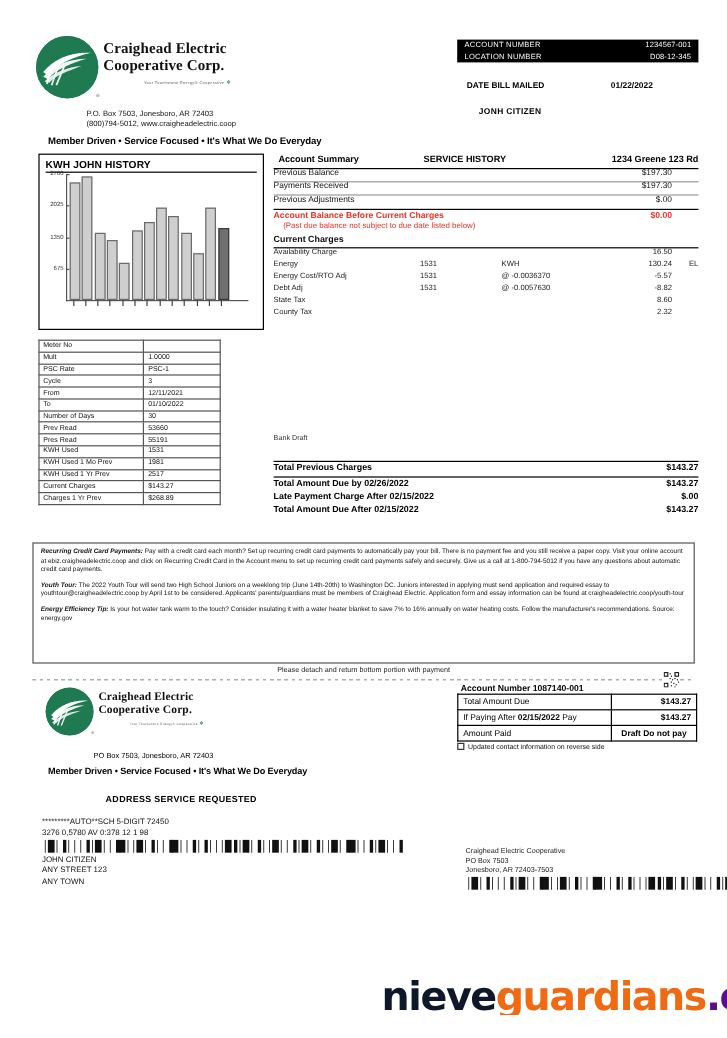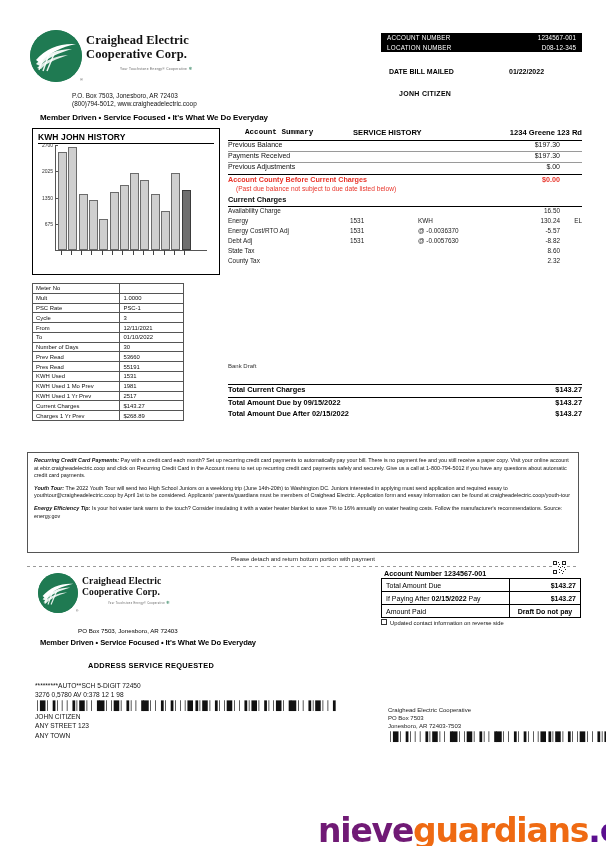--- a/index.html
+++ b/index.html
@@ -51,21 +51,21 @@
 
   
   #meter-tbl{left:32px;top:283px;width:152px;border-collapse:collapse;font-size:5.9px;}
   #meter-tbl td{border:1px solid #555;padding:1.4px 3px;height:6px;color:#111;}
   #meter-tbl td.k{width:88px;}
   #meter-tbl td.v{width:60px;}
 
   
   #summary{left:228px;top:128px;width:354px;}
   .sum-head{position:relative;height:11px;font-size:7.6px;font-weight:bold;}
-  .sum-head .a{position:absolute;left:17px;top:0;font-family:Liberation Mono, monospace;}
+  .sum-head .a{position:absolute;left:4px;top:0;}
   .sum-head .b2{position:absolute;left:125px;top:0;}
   .sum-head .c2{position:absolute;right:0;top:0;}
   .hr-black{height:1px;background:#000;margin:1px 0 0;}
   .hr-grey{height:1px;background:#9a9a9a;margin:0;}
   .srow{position:relative;height:10px;font-size:7px;color:#111;}
   .srow .lbl{position:absolute;left:0;top:0;}
   .srow .qty{position:absolute;left:122px;top:0;}
   .srow .unit{position:absolute;left:190px;top:0;}
   .srow .amt{position:absolute;right:22px;top:0;text-align:right;}
   .srow .suf{position:absolute;right:0;top:0;}
@@ -116,21 +116,21 @@
   #qr{left:553px;top:560px;width:13px;height:13px;}
   #ret-addr{left:388px;top:706px;font-size:6px;line-height:8.2px;color:#222;}
   #imb2{left:388px;top:733px;}
 
   .imbarcode{font-family:"DejaVu Sans Mono",monospace;font-size:9px;letter-spacing:-0.5px;
              line-height:9px;color:#111;white-space:nowrap;}
 
   
   #wm{left:318px;top:811px;font-size:33px;font-weight:bold;letter-spacing:-1.2px;
       font-family:"DejaVu Sans",sans-serif;}
-  #wm .y{color:#701a75;}
+  #wm .y{color:#0f172a;}
   #wm .o{color:#ef6a12;}
   #wm .p{color:#5b0f8f;}
   #wm span{text-shadow:1px 1px 0 #fff,-0.5px -0.5px 0 #fff;}
   #wm-rule{left:0;top:857px;width:606px;height:1px;background:#bbb;}
 </style>
 </head>
 <body>
 
 <div id="page">
 
@@ -309,21 +309,21 @@
       <span class="amt">$197.30</span>
     </div>
     <div class="hr-grey"></div>
     <div class="srow">
       <span class="lbl">Previous Adjustments</span>
       <span class="amt">$.00</span>
     </div>
     <div class="hr-black"></div>
 
     <div class="srow bal red">
-      <span class="lbl">Account County Before Current Charges</span>
+      <span class="lbl">Account Balance Before Current Charges</span>
       <span class="amt">$0.00</span>
     </div>
     <div class="srow balsub red">
       <span class="lbl" style="left:8px;">(Past due balance not subject to due date listed below)</span>
     </div>
     <div class="srow cc">
       <span class="lbl">Current Charges</span>
     </div>
     <div class="hr-black"></div>
     <div id="charge-rows">
@@ -371,27 +371,31 @@
         </div>
       </div>
   </div>
 
   <div class="abs" id="bank-draft">Bank Draft</div>
 
   <div class="abs" id="totals">
     <div class="hr-black"></div>
     <div id="total-rows">
         <div class="trow">
-          <span class="lbl">Total Current Charges</span>
+          <span class="lbl">Total Previous Charges</span>
           <span class="amt">$143.27</span>
         </div>
         <div class="hr-black"></div>
         <div class="trow">
-          <span class="lbl">Total Amount Due by 09/15/2022</span>
+          <span class="lbl">Total Amount Due by 02/26/2022</span>
           <span class="amt">$143.27</span>
+        </div>
+        <div class="trow">
+          <span class="lbl">Late Payment Charge After 02/15/2022</span>
+          <span class="amt">$.00</span>
         </div>
         <div class="trow">
           <span class="lbl">Total Amount Due After 02/15/2022</span>
           <span class="amt">$143.27</span>
         </div>
       </div>
   </div>
 
   <div class="abs" id="notices">
       <p><span class="hd">Recurring Credit Card Payments:</span><span> Pay with a credit card each month? Set up recurring credit card payments to automatically pay your bill. There is no payment fee and you still receive a paper copy. Visit your online account at ebiz.craigheadelectric.coop and click on Recurring Credit Card in the Account menu to set up recurring credit card payments safely and securely. Give us a call at 1-800-794-5012 if you have any questions about automatic credit card payments.</span></p>
@@ -458,21 +462,21 @@
         <rect x="6" y="8" width="1" height="1"></rect>
           <rect x="8" y="9" width="1" height="1"></rect>
         <rect x="10" y="10" width="1" height="1"></rect>
           <rect x="12" y="8" width="1" height="1"></rect>
         <rect x="6" y="11" width="1" height="1"></rect>
           <rect x="9" y="12" width="1" height="1"></rect>
       </g>
     </svg>
   </div>
 
-  <div class="abs" id="stub-acct">Account Number 1234567-001</div>
+  <div class="abs" id="stub-acct">Account Number 1087140-001</div>
 
   <table class="abs" id="pay-tbl">
     <tbody id="pay-body">
         <tr>
           <td class="k">Total Amount Due</td>
           <td class="v">$143.27</td>
         </tr>
         <tr>
           <td class="k"><span>If Paying After </span><b>02/15/2022</b><span> Pay</span></td>
           <td class="v">$143.27</td>

